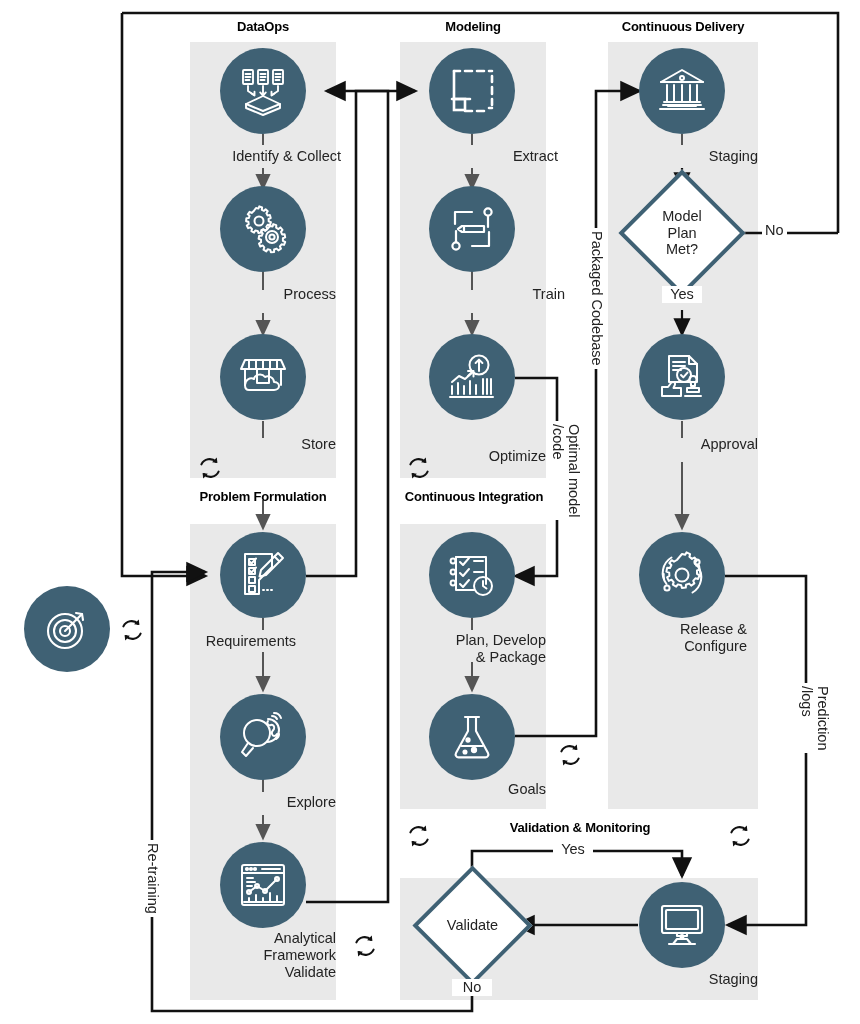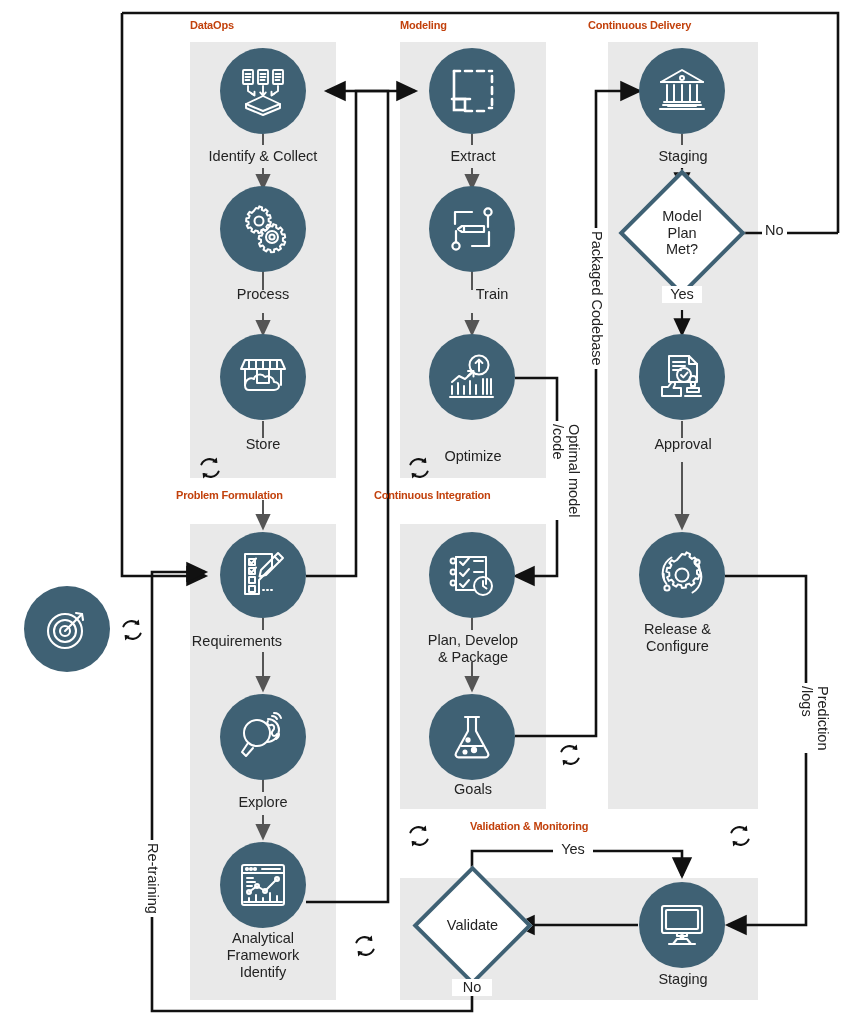--- a/index.html
+++ b/index.html
@@ -10,42 +10,43 @@
     overflow: hidden;
   }
   #stage { position: relative; width: 860px; height: 1024px; }
 
   
   .band { position: absolute; background: #e9e9e9; }
 
   
   .phase-title {
     position: absolute;
-    font-size: 11px;
+    font-size: 13px;
     font-weight: 700;
-    color: #c2410c;
+    color: #000000;
+    text-align: center;
     white-space: nowrap;
     letter-spacing: -0.2px;
   }
 
   
   .node { position: absolute; width: 86px; height: 86px; }
   .node .disc {
     width: 86px; height: 86px; border-radius: 50%;
     background: #3f6174;
     display: flex; align-items: center; justify-content: center;
   }
   .node .disc svg { display: block; }
 
   
   .caption {
     position: absolute;
     font-size: 14.5px;
     color: #232323;
-    text-align: center;
+    text-align: right;
     line-height: 1.18;
     white-space: pre-line;
   }
 
   
   .diamond { position: absolute; }
   .diamond .shape {
     width: 100%; height: 100%;
     border: 4px solid #3f6174;
     background: #ffffff;
@@ -336,33 +337,33 @@
           <circle cx="19" cy="26" r="2"></circle>
           <circle cx="27" cy="31" r="2"></circle>
           <circle cx="39" cy="19" r="2"></circle>
         <path d="M11 42v-4M18 42v-7M25 42v-4M32 42v-9M39 42v-6"></path>
         <path d="M6 42h38"></path>
       </svg>
     </div>
   </div>
   <div class="caption" style="left:190px; top:930px; width:146px;">Analytical
 Framework
-Identify</div>
+Validate</div>
 
   <div class="node" style="left:429px; top:48px;">
     <div class="disc">
       <svg width="48" height="48" viewBox="0 0 48 48" fill="none" stroke="#fff" stroke-width="2.6" stroke-linecap="round">
         <path d="M6 4h6M17 4h7M29 4h7M41 4h3M44 9v6M44 20v7M44 32v6M44 41h-3M36 44h-7M24 44h-7"></path>
         <path d="M6 4v28h16"></path>
         <path d="M6 32h-2"></path>
         <rect x="6" y="32" width="11" height="11"></rect>
       </svg>
     </div>
   </div>
-  <div class="caption" style="left:400px; top:148px; width:146px;">Extract</div>
+  <div class="caption" style="left:412px; top:148px; width:146px;">Extract</div>
 
   <div class="node" style="left:429px; top:186px;">
     <div class="disc">
       <svg width="48" height="48" viewBox="0 0 48 48" fill="none" stroke="#fff" stroke-width="2.2" stroke-linecap="round" stroke-linejoin="round">
         <path d="M7 19V7h17"></path>
         <circle cx="40" cy="7" r="3.6"></circle>
           <path d="M40 11v11"></path>
         <circle cx="8" cy="41" r="3.6"></circle>
           <path d="M8 37V26"></path>
         <path d="M24 41h17V27"></path>

